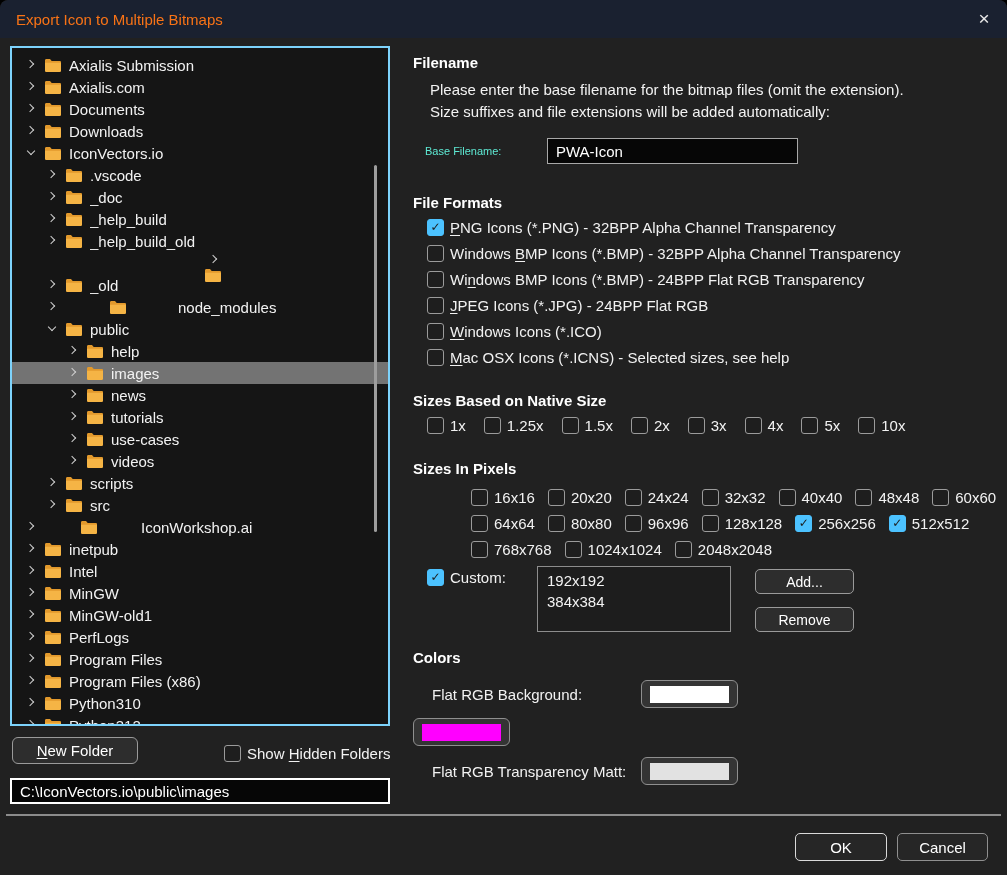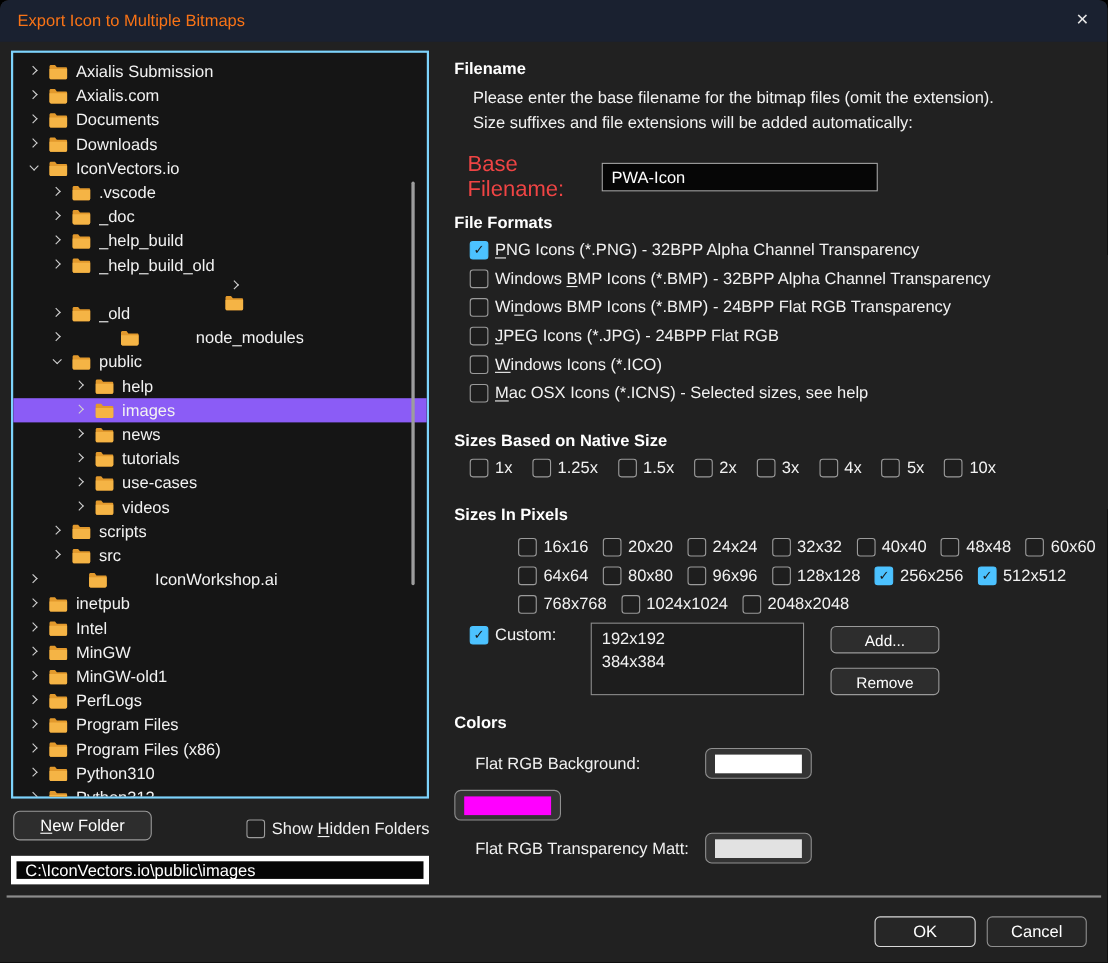--- a/index.html
+++ b/index.html
@@ -13,47 +13,47 @@
               display:flex; align-items:center; border-radius:8px 8px 0 0; }
   #title { margin-left:16px; font-size:15px; color:#f97316; }
   #close-btn { margin-left:auto; width:46px; height:38px; background:transparent; border:none;
                color:#e8e8e8; font-size:19px; line-height:38px; text-align:center; cursor:default; }
 
   
   #tree-pane { position:absolute; left:10px; top:46px; width:380px; height:680px;
                background:#151515; border:2px solid #7dd3fc; overflow:hidden; }
   #tree { padding-top:6px; }
   .trow { height:22px; display:flex; align-items:center; font-size:15px; color:#f2f2f2; white-space:nowrap; }
-  .trow.sel { background:#8b5cf6; }
+  .trow.sel { background:#737373; }
   .chev { width:16px; height:16px; position:relative; flex:none; margin-right:4px; }
   .chev::before { content:''; position:absolute; width:5px; height:5px;
                   border-right:1.5px solid #d0d0d0; border-bottom:1.5px solid #d0d0d0; }
   .chev.right::before { top:4px; left:3px; transform:rotate(-45deg); }
   .chev.down::before  { top:3px; left:4px; transform:rotate(45deg); }
   .folder { width:18px; height:15px; flex:none; margin-right:7px; display:inline-flex; }
   .tlabel { overflow:hidden; }
   #tree-scroll { position:absolute; right:11px; top:117px; width:3px; height:367px;
                  background:#9d9d9d; border-radius:2px; }
 
   
   #new-folder-btn { position:absolute; left:12px; top:737px; width:126px; height:27px;
                     background:#2d2d2d; border:1px solid #9a9a9a; border-radius:6px;
                     color:#fff; font-size:15px; font-family:inherit; }
   #show-hidden { position:absolute; left:224px; top:740px; }
   #path-input { position:absolute; left:10px; top:778px; width:380px; height:26px;
-                background:#060606; border:5px solid #ffffff; color:#fff;
+                background:#060606; border:2px solid #ffffff; color:#fff;
                 font-size:15px; font-family:inherit; padding:0 8px; }
 
   
   #right { position:absolute; left:413px; top:46px; width:584px; height:770px; }
   .heading { position:absolute; left:0; font-size:15px; font-weight:700; color:#fff; }
   #filename-heading { top:8px; }
   #filename-help { position:absolute; left:17px; top:33px; font-size:15px; line-height:22px; color:#f2f2f2; }
   #base-row { position:absolute; left:12px; top:92px; display:flex; align-items:center; }
-  #base-label { width:122px; font-size:20px; color:#ef4444; }
+  #base-label { width:122px; font-size:11px; color:#5eead4; }
   #base-input { width:251px; height:26px; background:#060606; border:1px solid #a8a8a8;
                 color:#fff; font-size:15px; font-family:inherit; padding:0 8px; }
 
   #formats-heading { top:148px; }
   #formats-list { position:absolute; left:14px; top:168px; display:flex; flex-direction:column; }
   #native-heading { top:346px; }
   #native-row { position:absolute; left:14px; top:366px; display:flex; gap:18px; }
   #pixels-heading { top:414px; }
   #pixel-rows { position:absolute; left:10px; top:438px; }
   .cbrow { display:flex; gap:13px; height:26px;padding-left:48px; }

